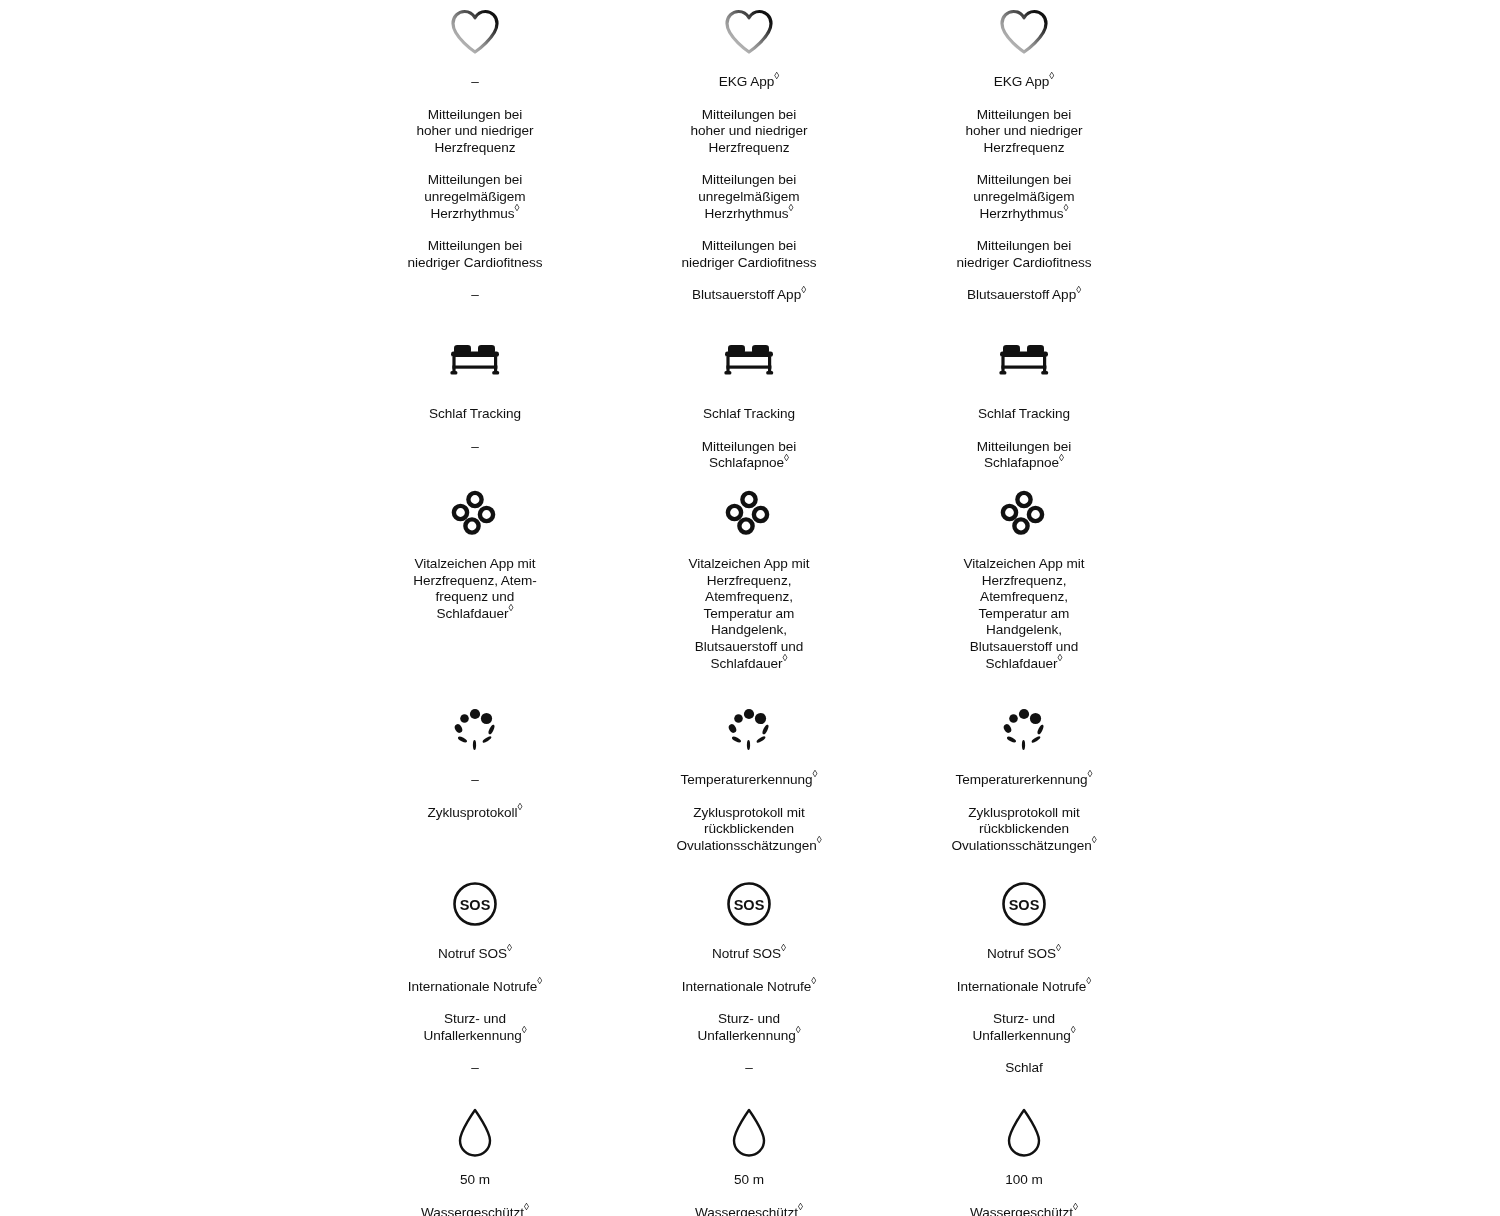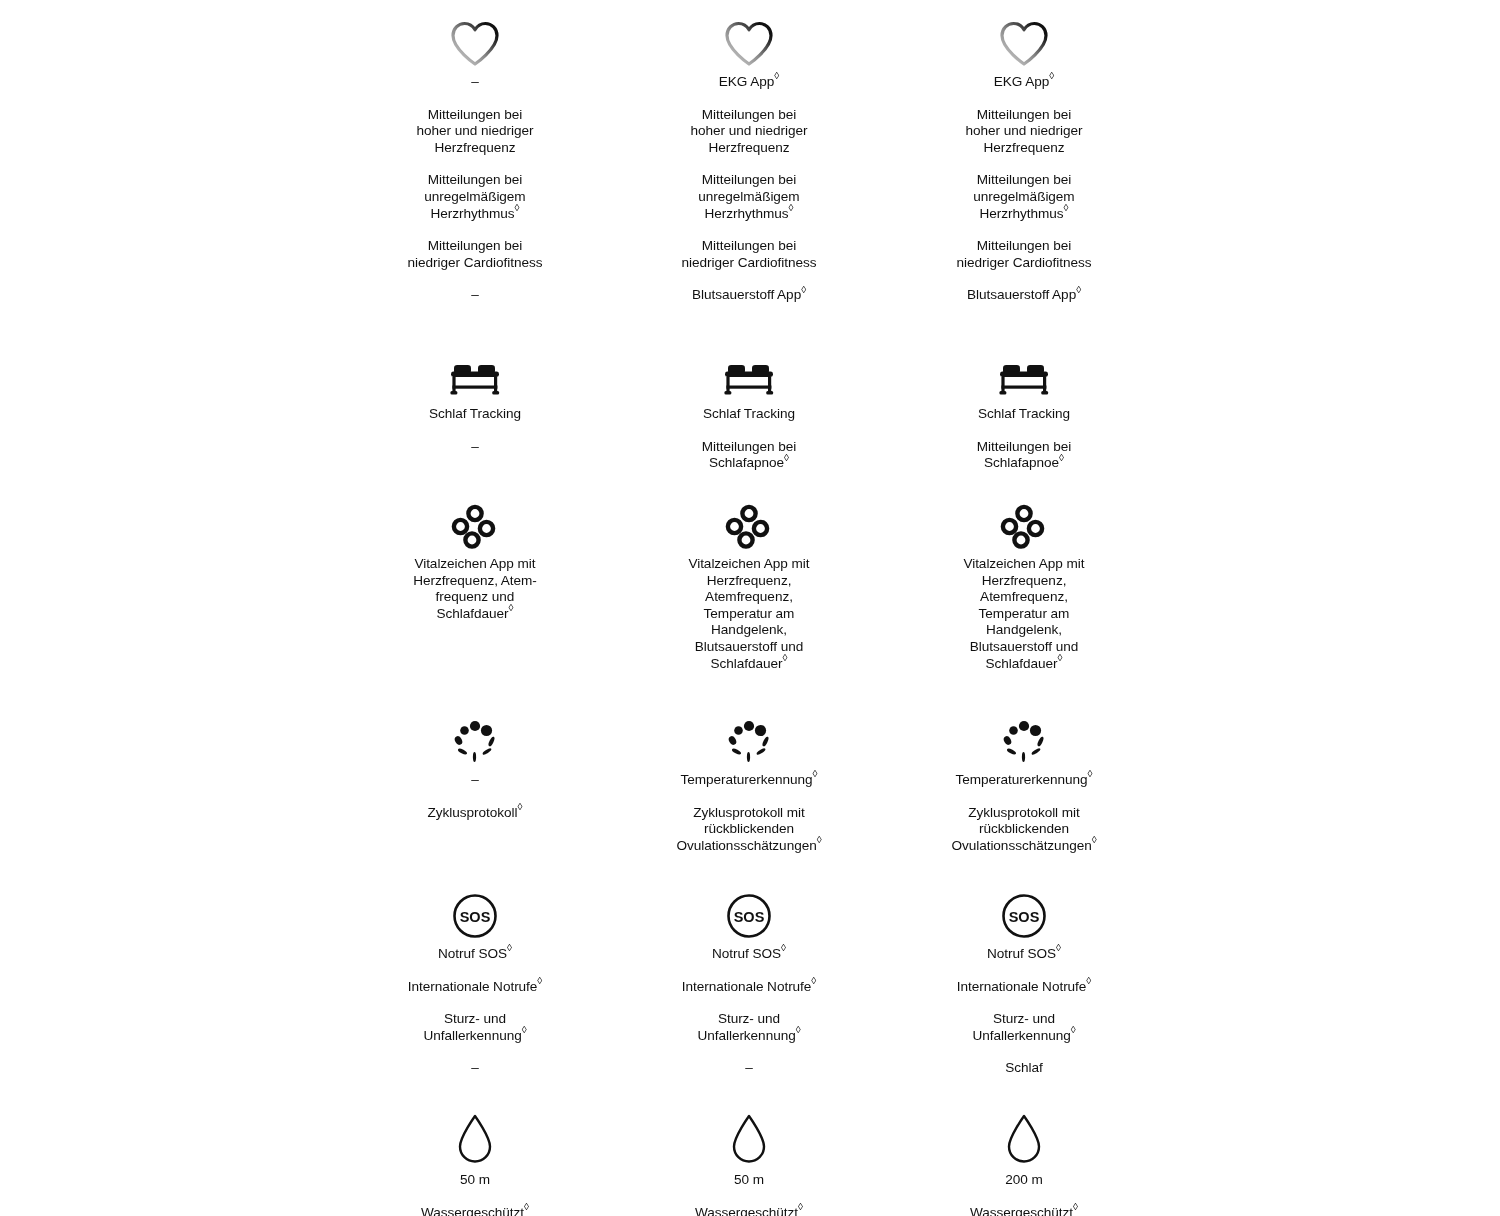--- a/index.html
+++ b/index.html
@@ -36,21 +36,20 @@
     width: 230px;
     text-align: center;
   }
   .col-cell.c0 { left: 360px; }
   .col-cell.c1 { left: 634px; }
   .col-cell.c2 { left: 909px; }
 
   .icon-wrap {
     height: 60px;
     display: flex;
-    align-items: flex-end;
     justify-content: center;
     margin-bottom: 6px;
   }
 
   .feature-line {
     font-size: 13.6px;
     line-height: 16.6px;
     letter-spacing: -0.05px;
     color: #111111;
     margin: 0 0 16px 0;
@@ -386,18 +385,18 @@
       </div>
       <div class="feature-line">50 m</div>
       <div class="feature-line">Wassergeschützt<span class="sup">◊</span></div>
     </div>
     <div class="col-cell c2">
       <div class="icon-wrap">
         <svg width="42" height="54" viewBox="0 0 42 54" aria-hidden="true">
           <path d="M21 4 C21 4 6 25 6 34.5 C6 43 12.7 49.5 21 49.5 C29.3 49.5 36 43 36 34.5 C36 25 21 4 21 4 Z" fill="none" stroke="#111" stroke-width="2.4" stroke-linejoin="round"></path>
         </svg>
       </div>
-      <div class="feature-line">200 m</div>
+      <div class="feature-line">100 m</div>
       <div class="feature-line">Wassergeschützt<span class="sup">◊</span></div>
     </div>
   </div>
 
 </div>
 
 </body></html>

